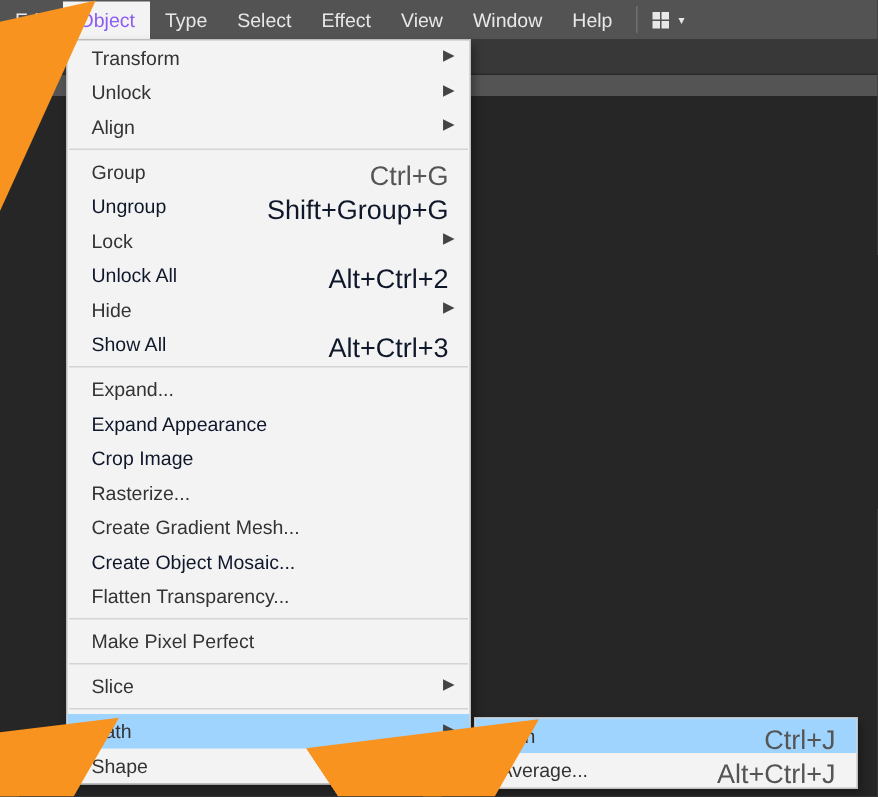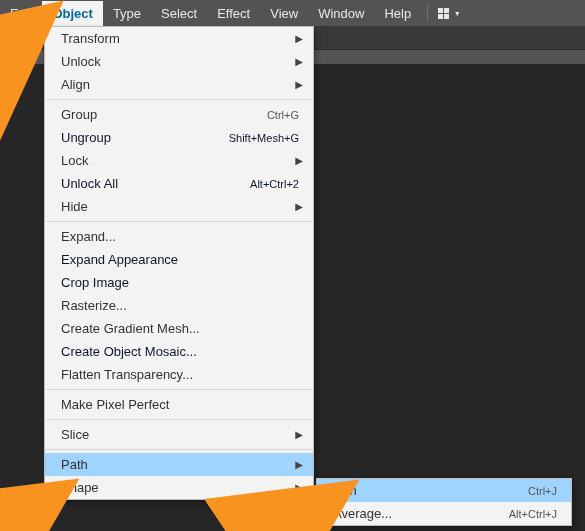--- a/index.html
+++ b/index.html
@@ -19,21 +19,21 @@
     align-items: center;
     color: #e8e8e8;
     position: relative;
     z-index: 5;
   }
   .menubar-item {
     padding: 5px 10px;
     cursor: default;
     text-align: right;
   }
-  .menubar-item.active { background: #f3f3f3; color: #0369a1; font-weight: bold; }
+  .menubar-item.active { background: #f3f3f3; color: #8b5cf6; }
   .menubar-sep {
     width:1px; height:18px; background:#707070; margin:0 6px;
   }
   .view-icon {
     display:flex; gap:2px; align-items:center; padding:0 4px;
   }
   .view-icon .g { display:grid; grid-template-columns:5px 5px; grid-template-rows:5px 5px; gap:1px;}
   .view-icon .g span{background:#e8e8e8;width:5px;height:5px;}
   .view-icon .chev{ margin-left:4px; font-size:8px; color:#e8e8e8;}
   .subbar {
@@ -60,28 +60,28 @@
     background: #f3f3f3;
     border: 1px solid #bdbdbd;
     box-shadow: 2px 3px 6px rgba(0,0,0,.35);
     min-width: 254px;
     color: #333;
     z-index: 10;
   }
   .menu.primary { left: 44px; top: 26px; width: 270px; }
   .menu.sub { left: 316px; top: 478px; width: 256px; }
   .mi {
-    display:flex; align-items:center; justify-content:space-between;
+    display:flex; align-items:flex-start; justify-content:space-between;
     padding: 4px 14px 4px 16px;
     height: 23px;
     cursor: default;
     position: relative;
   }
   .mi .lbl { white-space: nowrap; }
-  .mi .short { color:#555; font-size:11px;}
+  .mi .short { color:#555; font-size:18px;}
   .mi.disabled .lbl, .mi.disabled .short { color:#0f172a; }
   .mi.highlight { background:#9fd4ff;gap:40px; }
   .mi .arrow {
     position:absolute; right:10px; font-size:10px; color:#444;
   }
   .sep { height:1px; background:#d4d4d4; margin:3px 1px; }
 </style>
 </head>
 <body>
 
@@ -127,33 +127,37 @@
       <span class="lbl">Align</span>
       <span class="arrow">▶</span>
     </div>
   <div class="sep"></div>
   <div class="mi">
       <span class="lbl">Group</span>
       <span class="short">Ctrl+G</span>
     </div>
   <div class="mi disabled">
       <span class="lbl">Ungroup</span>
-      <span class="short">Shift+Mesh+G</span>
+      <span class="short">Shift+Group+G</span>
     </div>
   <div class="mi">
       <span class="lbl">Lock</span>
       <span class="arrow">▶</span>
     </div>
   <div class="mi disabled">
       <span class="lbl">Unlock All</span>
       <span class="short">Alt+Ctrl+2</span>
     </div>
   <div class="mi">
       <span class="lbl">Hide</span>
       <span class="arrow">▶</span>
+    </div>
+  <div class="mi disabled">
+      <span class="lbl">Show All</span>
+      <span class="short">Alt+Ctrl+3</span>
     </div>
   <div class="sep"></div>
   <div class="mi">
       <span class="lbl">Expand...</span>
     </div>
   <div class="mi disabled">
       <span class="lbl">Expand Appearance</span>
     </div>
   <div class="mi disabled">
       <span class="lbl">Crop Image</span>

